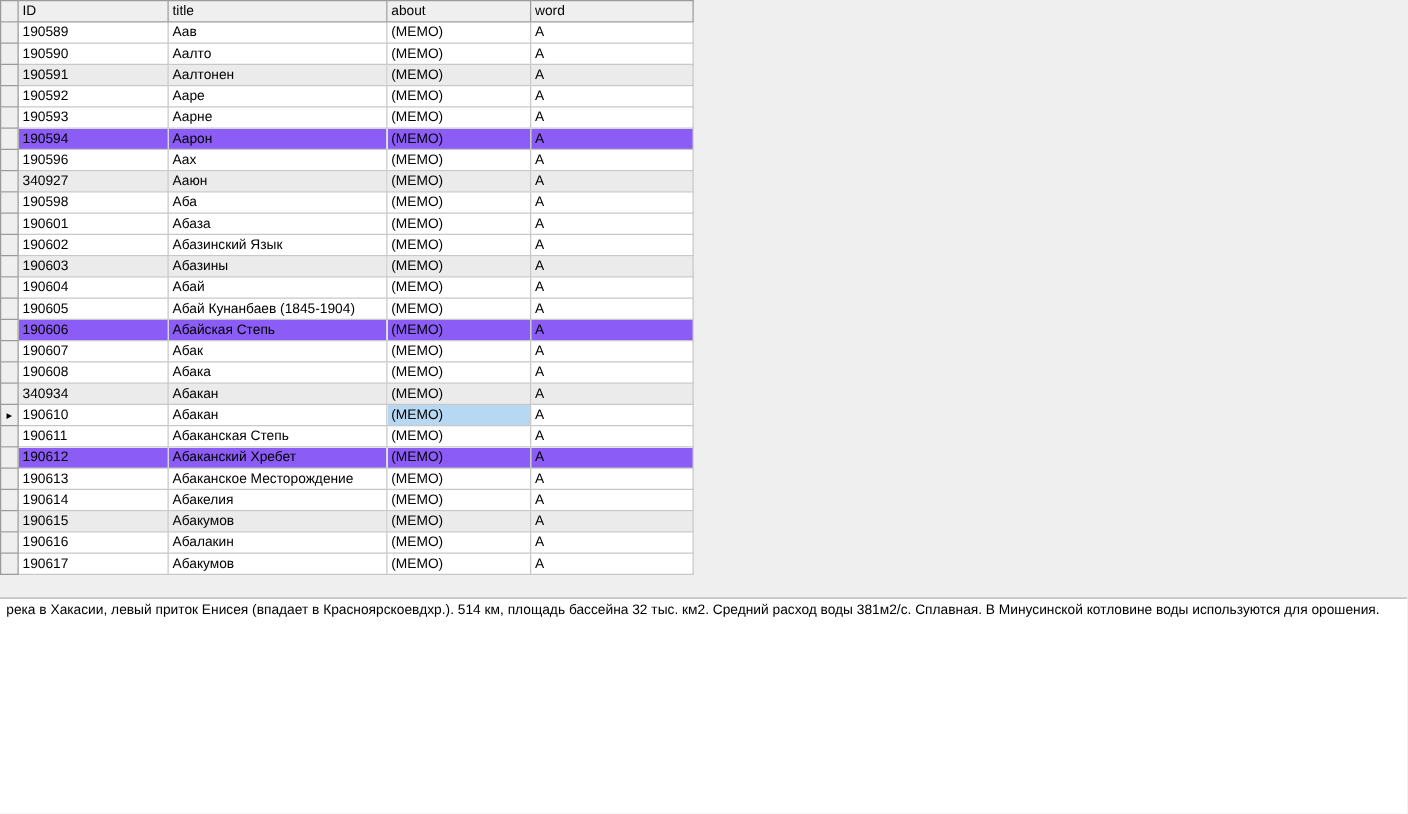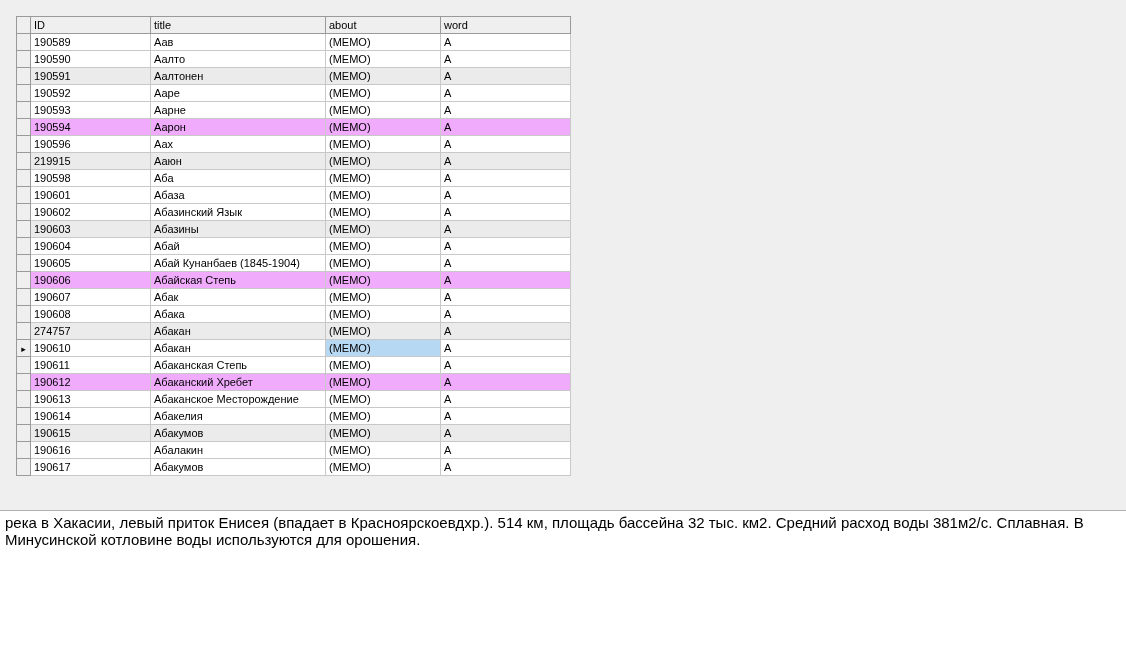--- a/index.html
+++ b/index.html
@@ -8,21 +8,21 @@
     font-size: 11px;
     background: #efefef;
     width: 1126px;
     height: 651px;
     overflow: hidden;
     display: flex;
     flex-direction: column;
   }
   .grid-wrap {
     background: #efefef;
-    padding: 16px;
+    padding: 0;
   }
   table {
     border-collapse: collapse;
     background: #fff;
     table-layout: fixed;
   }
   th {
     background: #efefef;
     border: 1px solid #9a9a9a;
     text-align: left;
@@ -43,42 +43,42 @@
     overflow: hidden;
     white-space: nowrap;
     background: #fff;
   }
   .col-marker { width: 14px; background:#efefef; border:1px solid #9a9a9a;}
   .col-id { width: 120px; text-align: left; padding-right: 4px;}
   .col-title { width: 175px; }
   .col-about { width: 115px; }
   .col-word { width: 130px; }
   tr.shaded td { background: #ebebeb; }
-  tr.blue td { background: #f0abfc; }
+  tr.blue td { background: #8b5cf6; }
   tr td.marker {
     background: #efefef;
     border: 1px solid #9a9a9a;
     text-align: center;
     padding: 0;
   }
   tr.current td.marker::before {
     content: "▸";
     font-size: 9px;
     color: #000;
     display: inline-block;
   }
   td.cell-selected {
     background: #b7d8f3 !important;
   }
   .detail-pane {
     margin-top: 18px;
     border-top: 1px solid #b0b0b0;
     background: #fff;
     padding: 3px 5px;
-    font-size: 15px;
+    font-size: 11px;
     color: #000;
     flex: 1;
   }
 </style>
 </head>
 <body>
 
 <div class="grid-wrap">
   <table>
     <colgroup>
@@ -142,21 +142,21 @@
         </tr>
         <tr>
           <td class="marker"></td>
           <td class="col-id">190596</td>
           <td>Аах</td>
           <td>(MEMO)</td>
           <td>А</td>
         </tr>
         <tr class="shaded">
           <td class="marker"></td>
-          <td class="col-id">219915</td>
+          <td class="col-id">340927</td>
           <td>Ааюн</td>
           <td>(MEMO)</td>
           <td>А</td>
         </tr>
         <tr>
           <td class="marker"></td>
           <td class="col-id">190598</td>
           <td>Аба</td>
           <td>(MEMO)</td>
           <td>А</td>
@@ -212,21 +212,21 @@
         </tr>
         <tr>
           <td class="marker"></td>
           <td class="col-id">190608</td>
           <td>Абака</td>
           <td>(MEMO)</td>
           <td>А</td>
         </tr>
         <tr class="shaded">
           <td class="marker"></td>
-          <td class="col-id">274757</td>
+          <td class="col-id">340934</td>
           <td>Абакан</td>
           <td>(MEMO)</td>
           <td>А</td>
         </tr>
         <tr class="current">
           <td class="marker"></td>
           <td class="col-id">190610</td>
           <td>Абакан</td>
           <td class="cell-selected">(MEMO)</td>
           <td>А</td>

